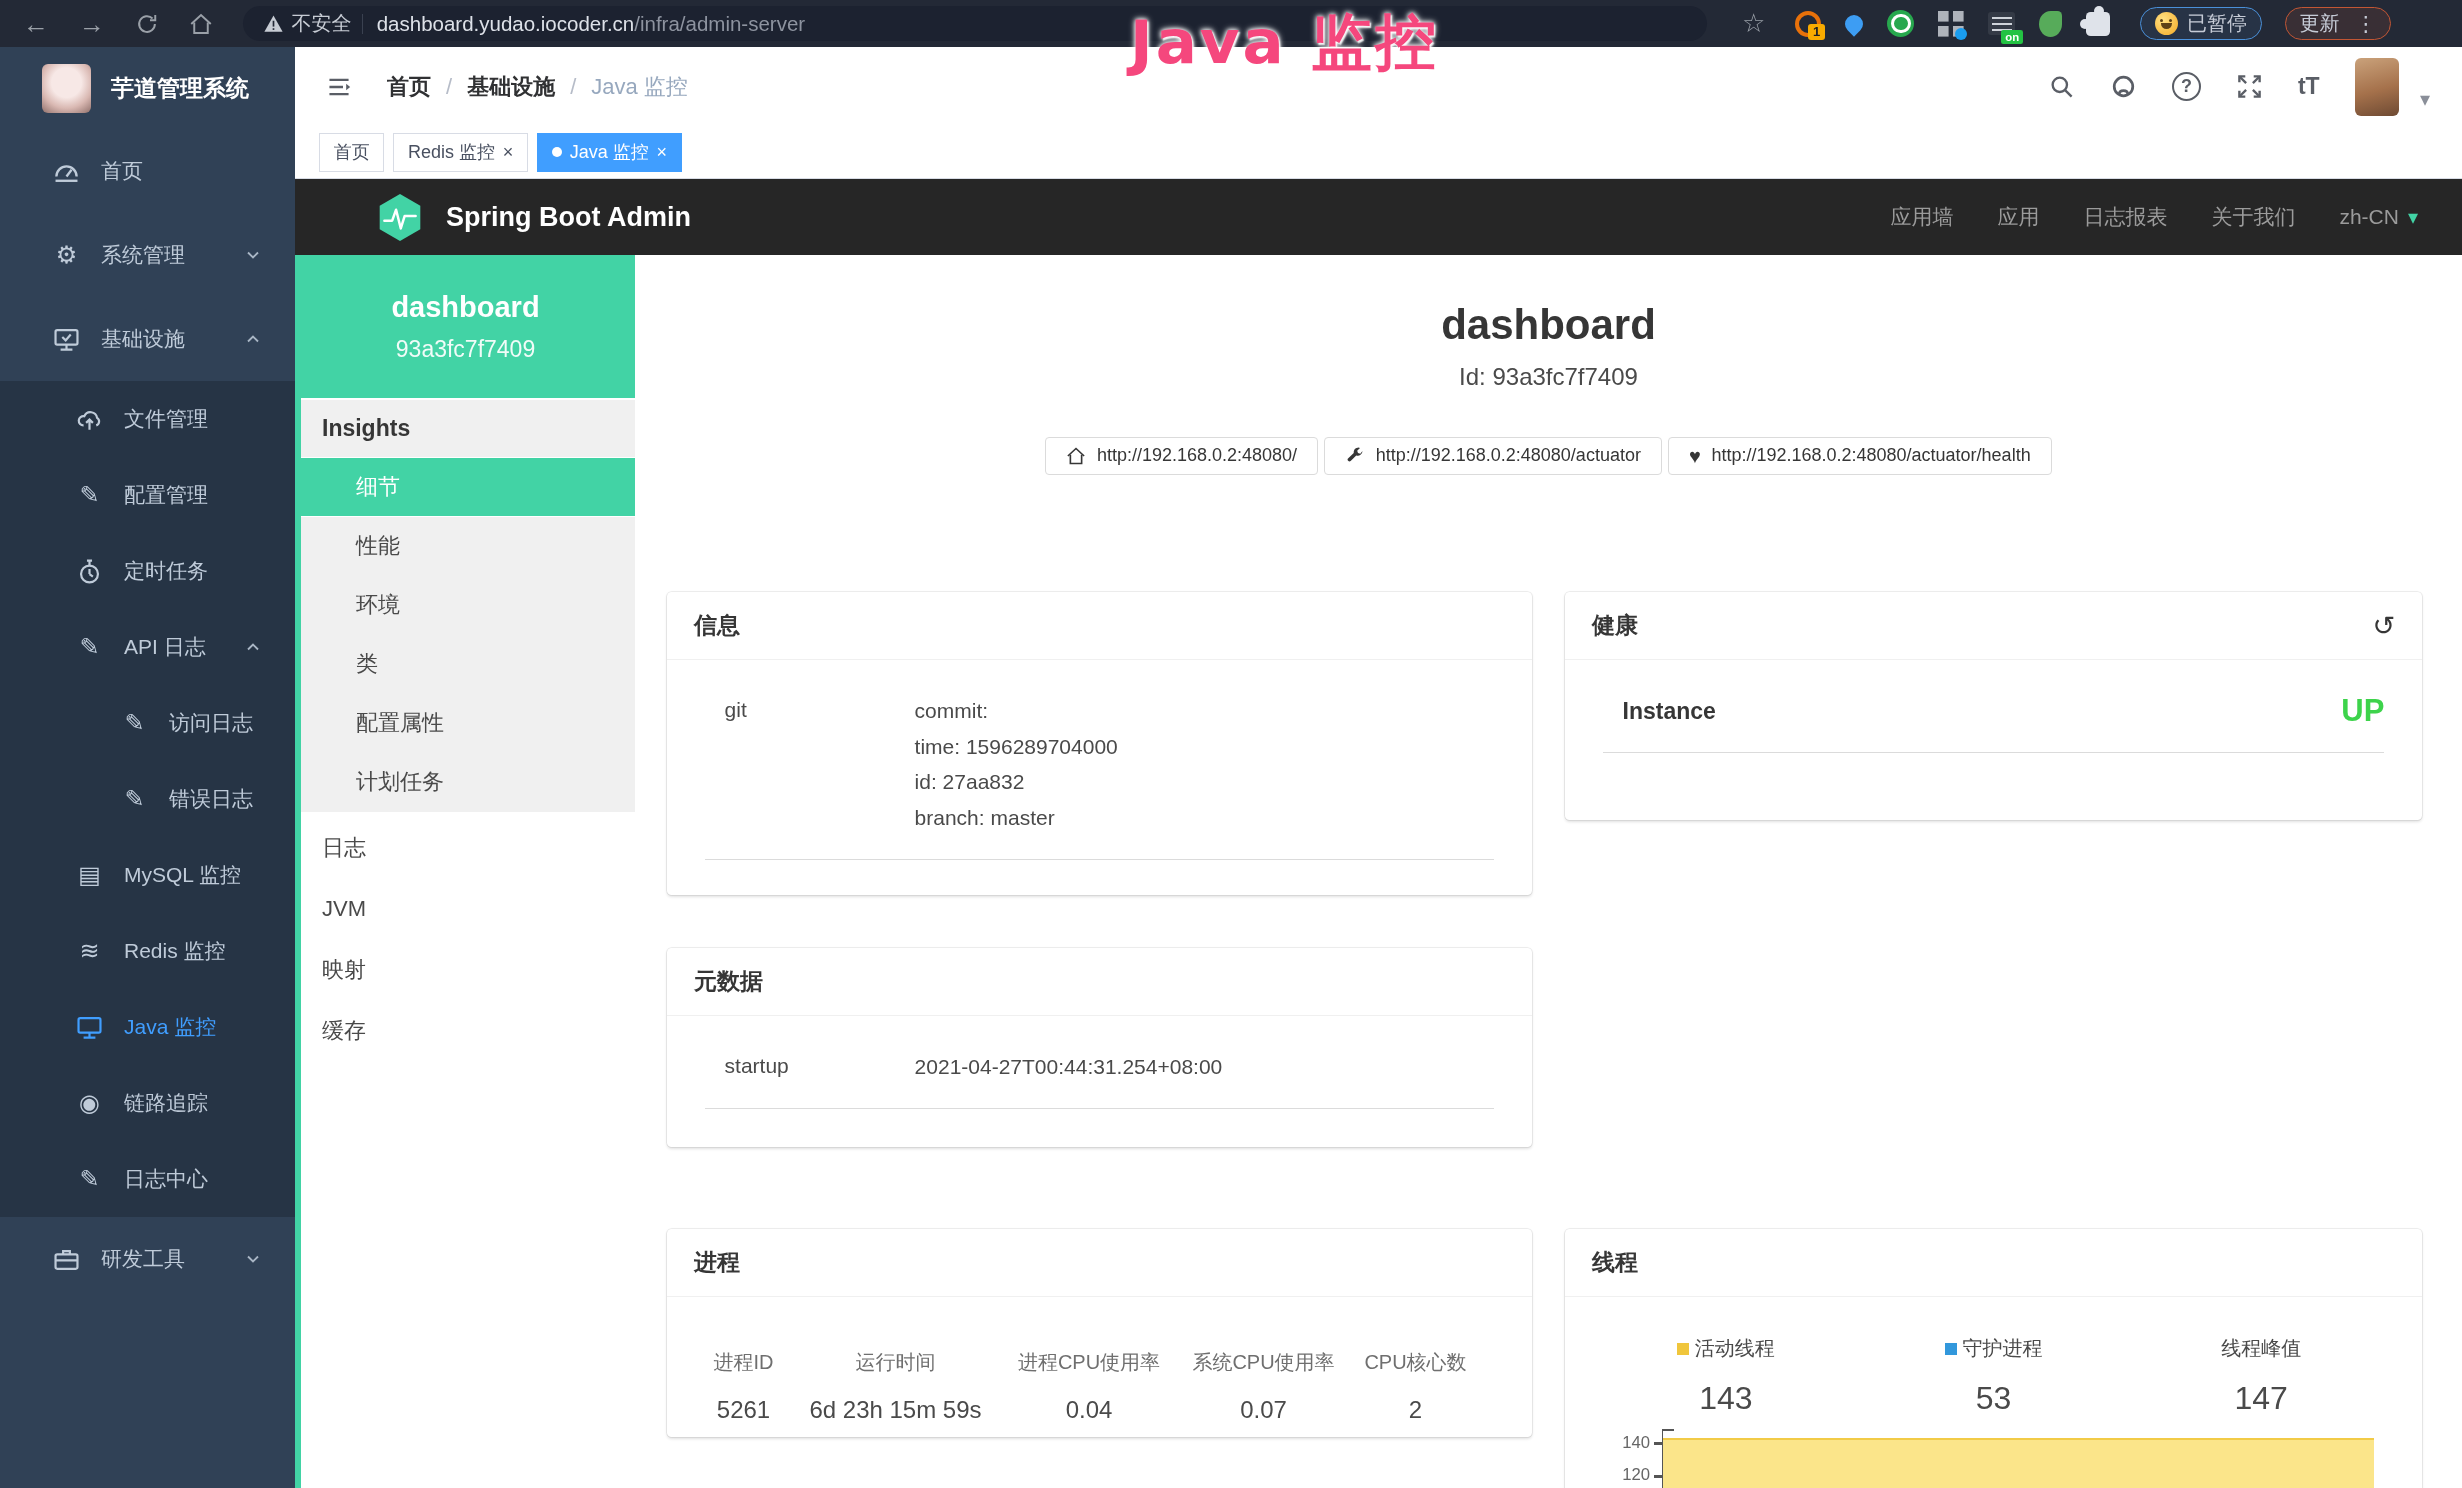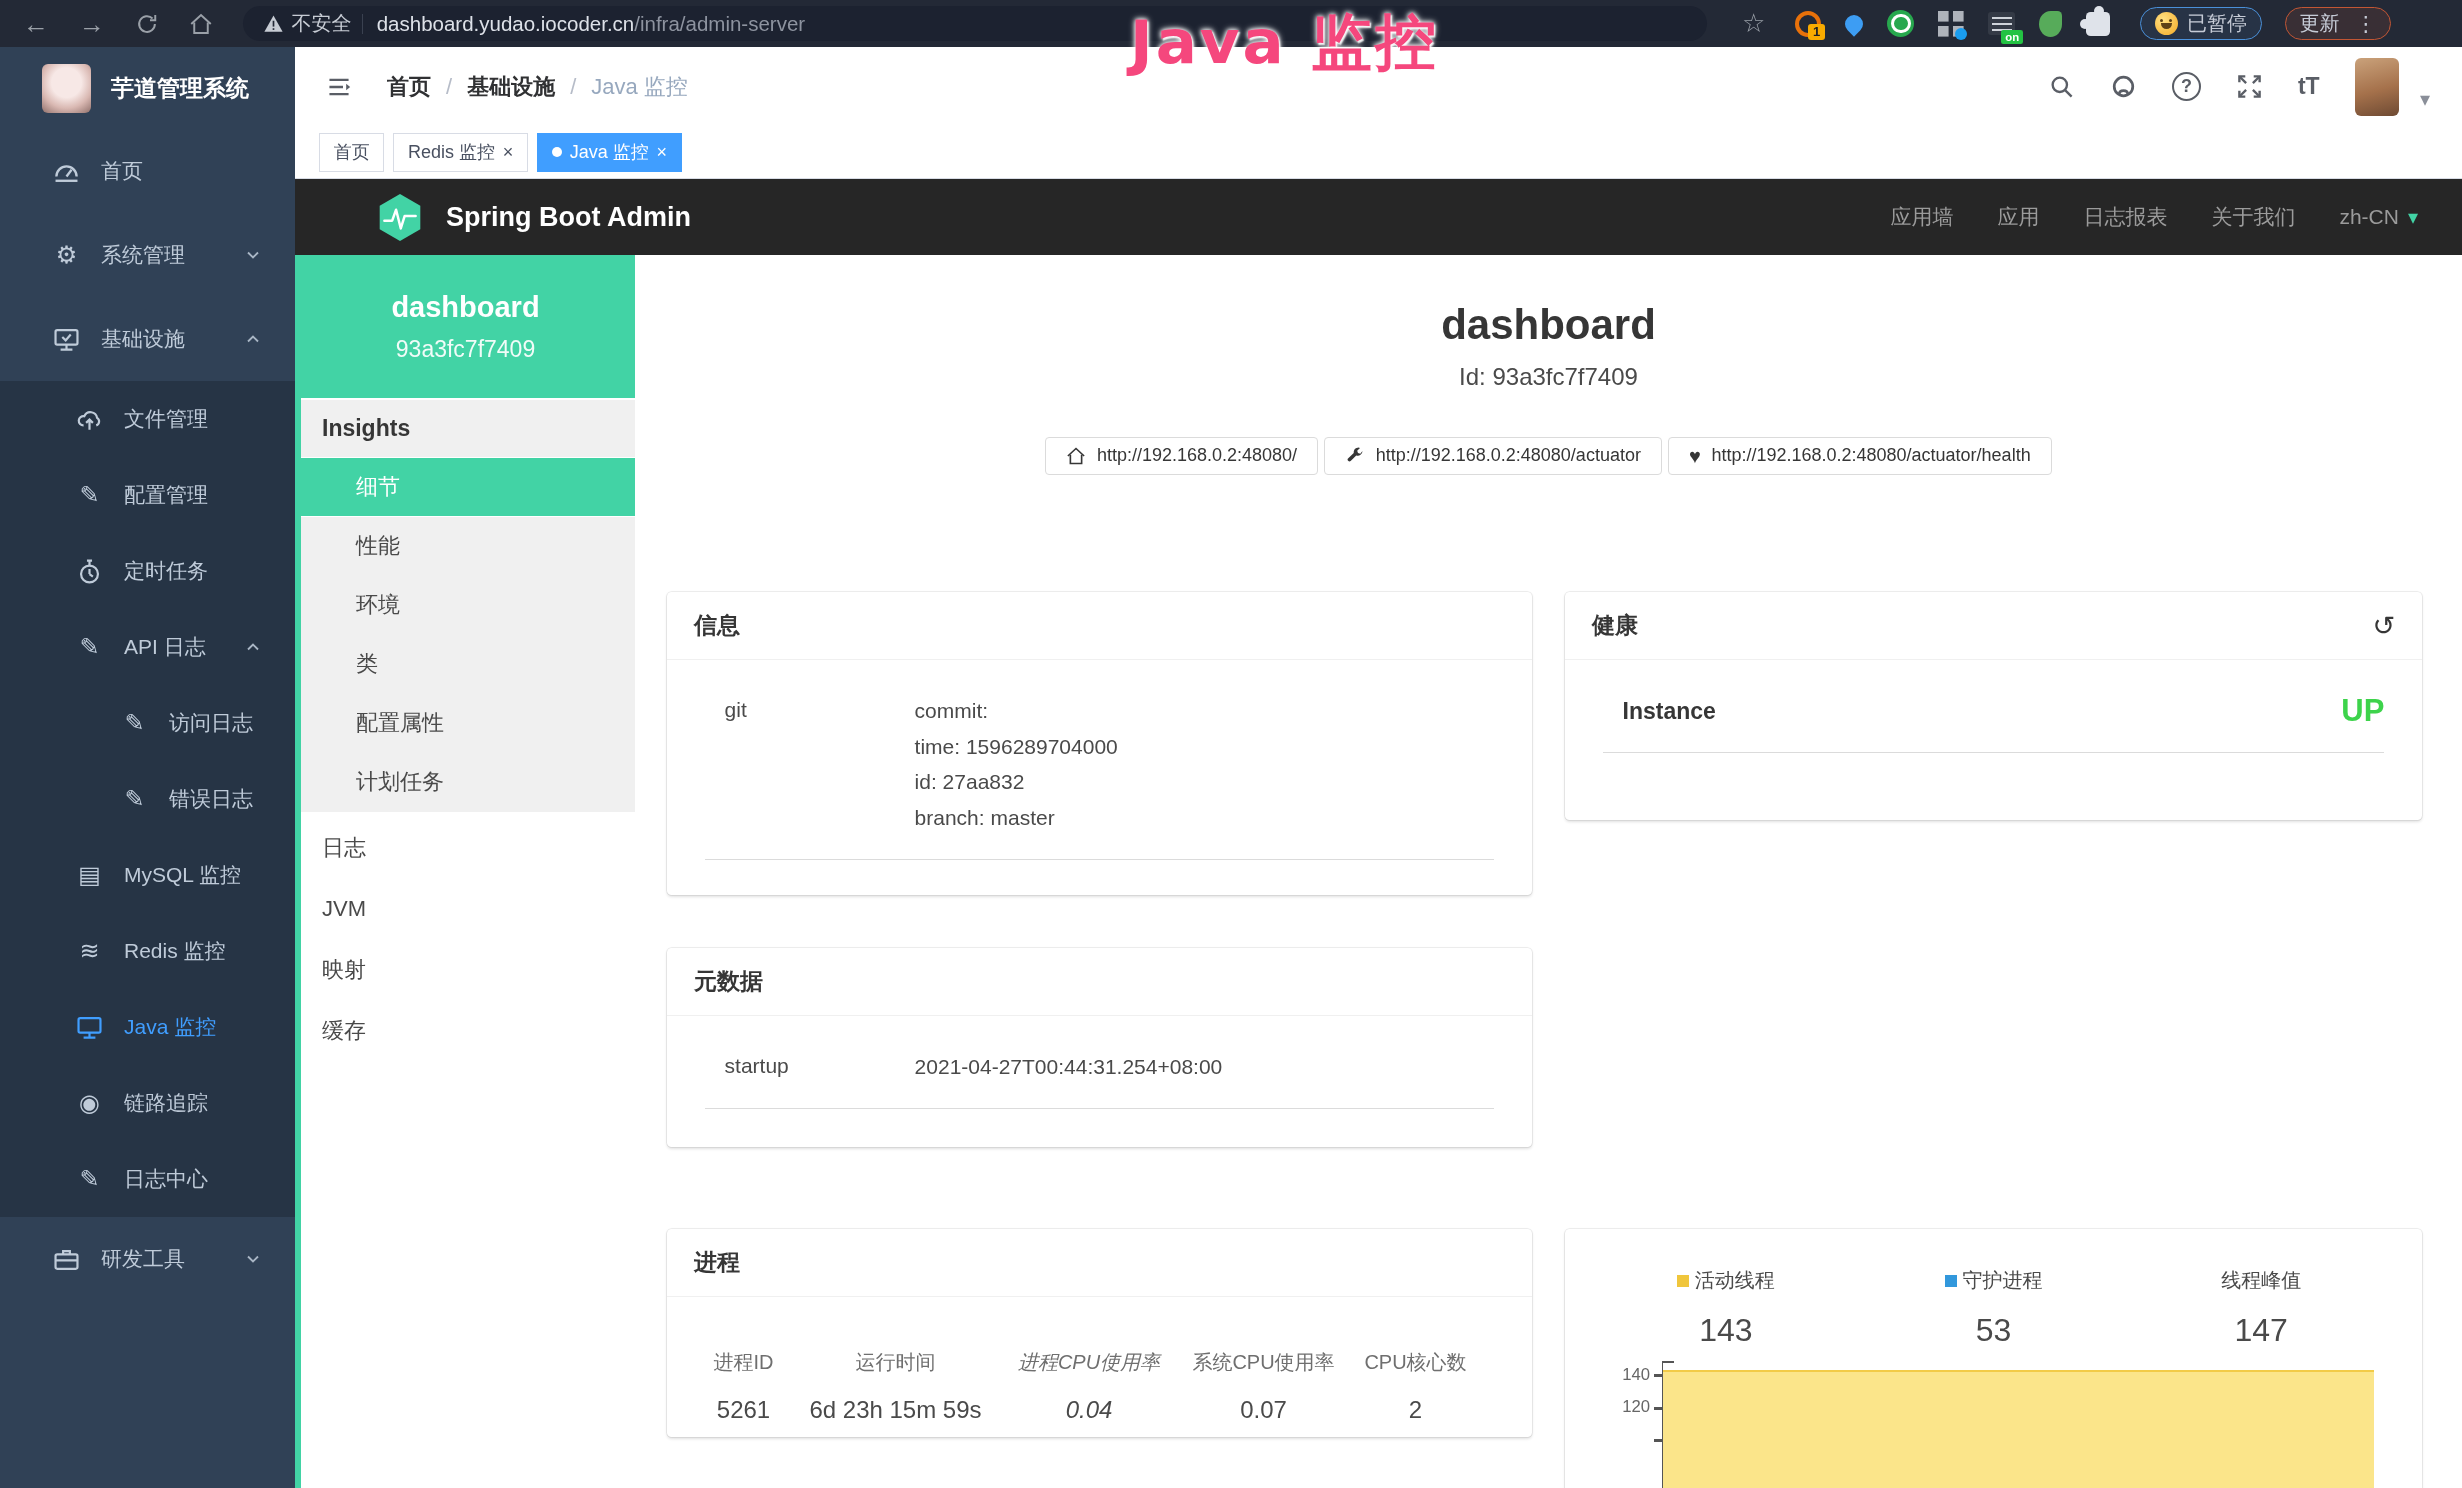--- a/index.html
+++ b/index.html
@@ -164,21 +164,21 @@
 
   #card-info    { left:32px;   top:337px;  width:865px; height:303px; }
   #card-health  { left:930px; top:337px;  width:857px; height:228px; }
   #card-meta    { left:32px;   top:693px;  width:865px; height:199px; }
   #card-process { left:32px;   top:974px; width:865px; height:208px; }
   #card-threads { left:930px; top:974px; width:857px; height:546px; }
 
   .pt-h, .pt-v { display:flex; text-align:center; }
   .pt-h { font-size:20px; color:#6f6f6f; margin-top:25px; }
   .pt-v { font-size:24px; color:#4a4a4a; margin-top:20px; }
-  .c1{width:99px;} .c2{width:205px;} .c3{width:182px;font-style:italic;} .c4{width:167px;} .c5{width:137px;}
+  .c1{width:99px;} .c2{width:205px;} .c3{width:182px;} .c4{width:167px;} .c5{width:137px;}
 
   .legend, .legend-vals { display:flex; }
   .legend { margin-top:10.6px; }
   .leg { flex:1; text-align:center; font-size:20px; color:#4a4a4a; }
   .sq { display:inline-block; width:12px; height:12px; margin-right:6px; vertical-align:-0.8px; }
   .sq-yellow { background:#f0c63c; } .sq-blue { background:#3298dc; }
   .leg-v { flex:1; text-align:center; font-size:32px; color:#4a4a4a; }
   .legend-vals { margin-top:18px; }
   .chart { display:flex; margin-top:13.7px; height:319px; }
   .yticks { width:70px; position:relative; font-size:16.7px; color:#666; }
@@ -565,20 +565,21 @@
         <span class="c1">5261</span>
         <span class="c2">6d 23h 15m 59s</span>
         <span class="c3">0.04</span>
         <span class="c4">0.07</span>
         <span class="c5">2</span>
       </div>
     </div>
   </div>
 
   <div class="card" id="card-threads">
+    <div class="card-h">线程</div>
     <div class="card-b">
       <div class="legend">
         <span class="leg"><span class="sq sq-yellow"></span><span>活动线程</span></span>
         <span class="leg"><span class="sq sq-blue"></span><span>守护进程</span></span>
         <span class="leg"><span>线程峰值</span></span>
       </div>
       <div class="legend-vals">
         <span class="leg-v">143</span>
         <span class="leg-v">53</span>
         <span class="leg-v">147</span>

